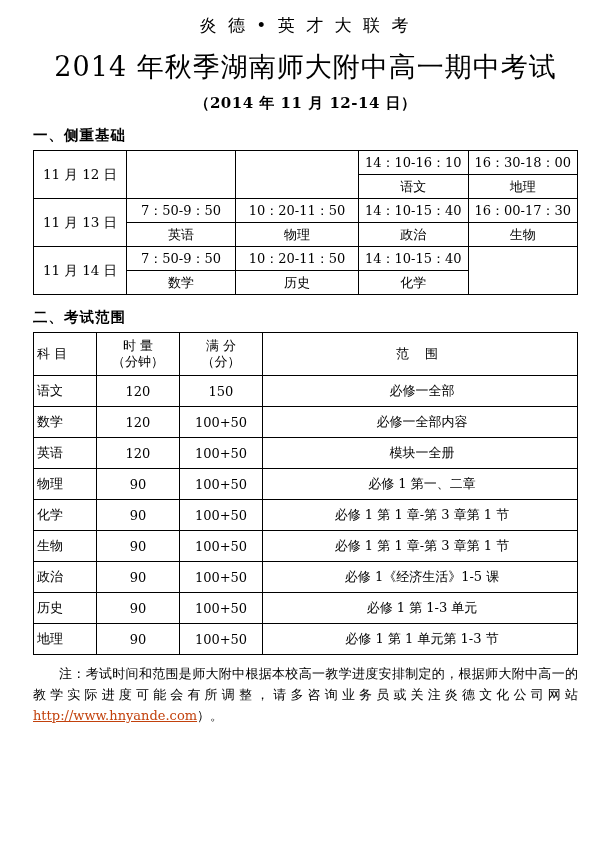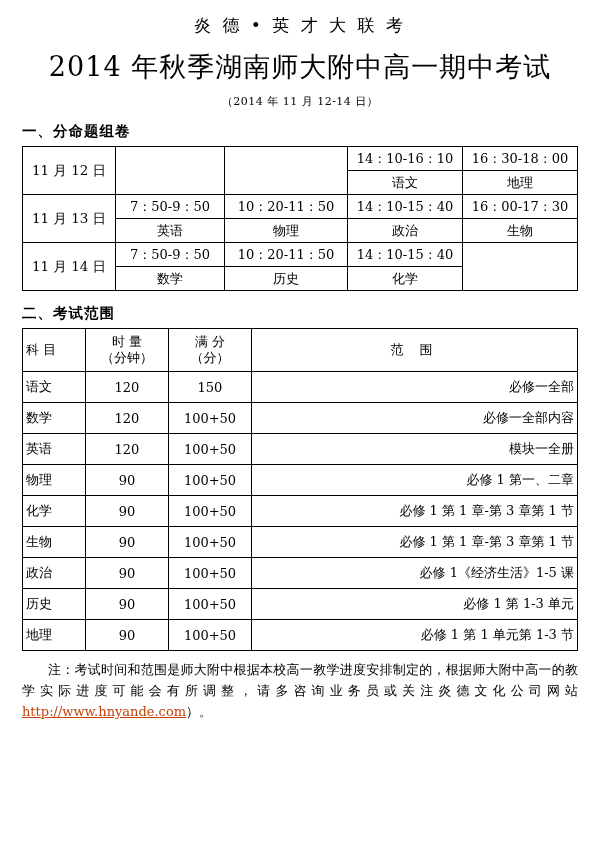--- a/index.html
+++ b/index.html
@@ -11,21 +11,21 @@
     height: 858px;
     background: #ffffff;
     font-family: "DejaVu Serif", "Liberation Serif", serif;
     color: #000000;
     overflow: hidden;
   }
   .page {
     width: 600px;
     height: 858px;
     box-sizing: border-box;
-    padding: 14px 22px 6px 22px;
+    padding: 14px 22px 6px 33px;
     position: relative;
   }
   .brand {
     text-align: center;
     font-size: 17px;
     letter-spacing: 3px;
     font-family: "DejaVu Serif", "Liberation Serif", serif;
     color: #000;
     margin-bottom: 2px;
   }
@@ -38,23 +38,24 @@
     margin-top: 14px;
   }
   .title-sub {
     text-align: center;
     font-size: 16px;
     letter-spacing: 4px;
     margin-top: 5px;
   }
   .title-date {
     text-align: center;
-    font-size: 11px;
+    font-size: 15px;
     margin-top: 11px;
     letter-spacing: 0.5px;
+    font-weight: bold;
   }
   .section-heading {
     font-size: 14.5px;
     font-weight: bold;
     margin-top: 13px;
     margin-bottom: 5px;
     letter-spacing: 1px;
   }
   table {
     border-collapse: collapse;
@@ -92,21 +93,21 @@
   table.scope td, table.scope th {
     border: 1px solid #000;
     font-size: 13px;
     font-weight: normal;
     padding: 2px 3px;
     height: 26px;
   }
   table.scope .c-sub { text-align: left; width: 56px; }
   table.scope .c-time { text-align: center; width: 76px; }
   table.scope .c-score { text-align: center; width: 76px; }
-  table.scope .c-range { text-align: right; padding-left: 7px; margin-left: 34px; }
+  table.scope .c-range { text-align: center; padding-left: 7px; margin-left: 34px; }
   table.scope thead td {
     height: 38px;
     text-align: center;
     line-height: 1.25;
   }
   table.scope thead td.hdr-range {
     letter-spacing: 6px;
     text-align: center;
   }
   .note {
@@ -122,21 +123,21 @@
 </style>
 </head>
 <body>
 
 <div class="page">
 
   <div class="brand">炎 德 • 英 才 大 联 考</div>
   <div class="title-main">2014 年秋季湖南师大附中高一期中考试</div>
   <div class="title-date">（2014 年 11 月 12-14 日）</div>
 
-  <div class="section-heading">一、分命题组卷</div>
+  <div class="section-heading">一、侧重基础</div>
 
   <table class="exam-time">
     <tbody>
 
       <tr>
         <td class="daycell" rowspan="2" style="width:88px;">11 月 12 日</td>
         <td class="blank" rowspan="2" style="width:104px;"></td>
         <td class="blank" rowspan="2" style="width:118px;"></td>
         <td>14：10-16：10</td>
         <td>16：30-18：00</td>

